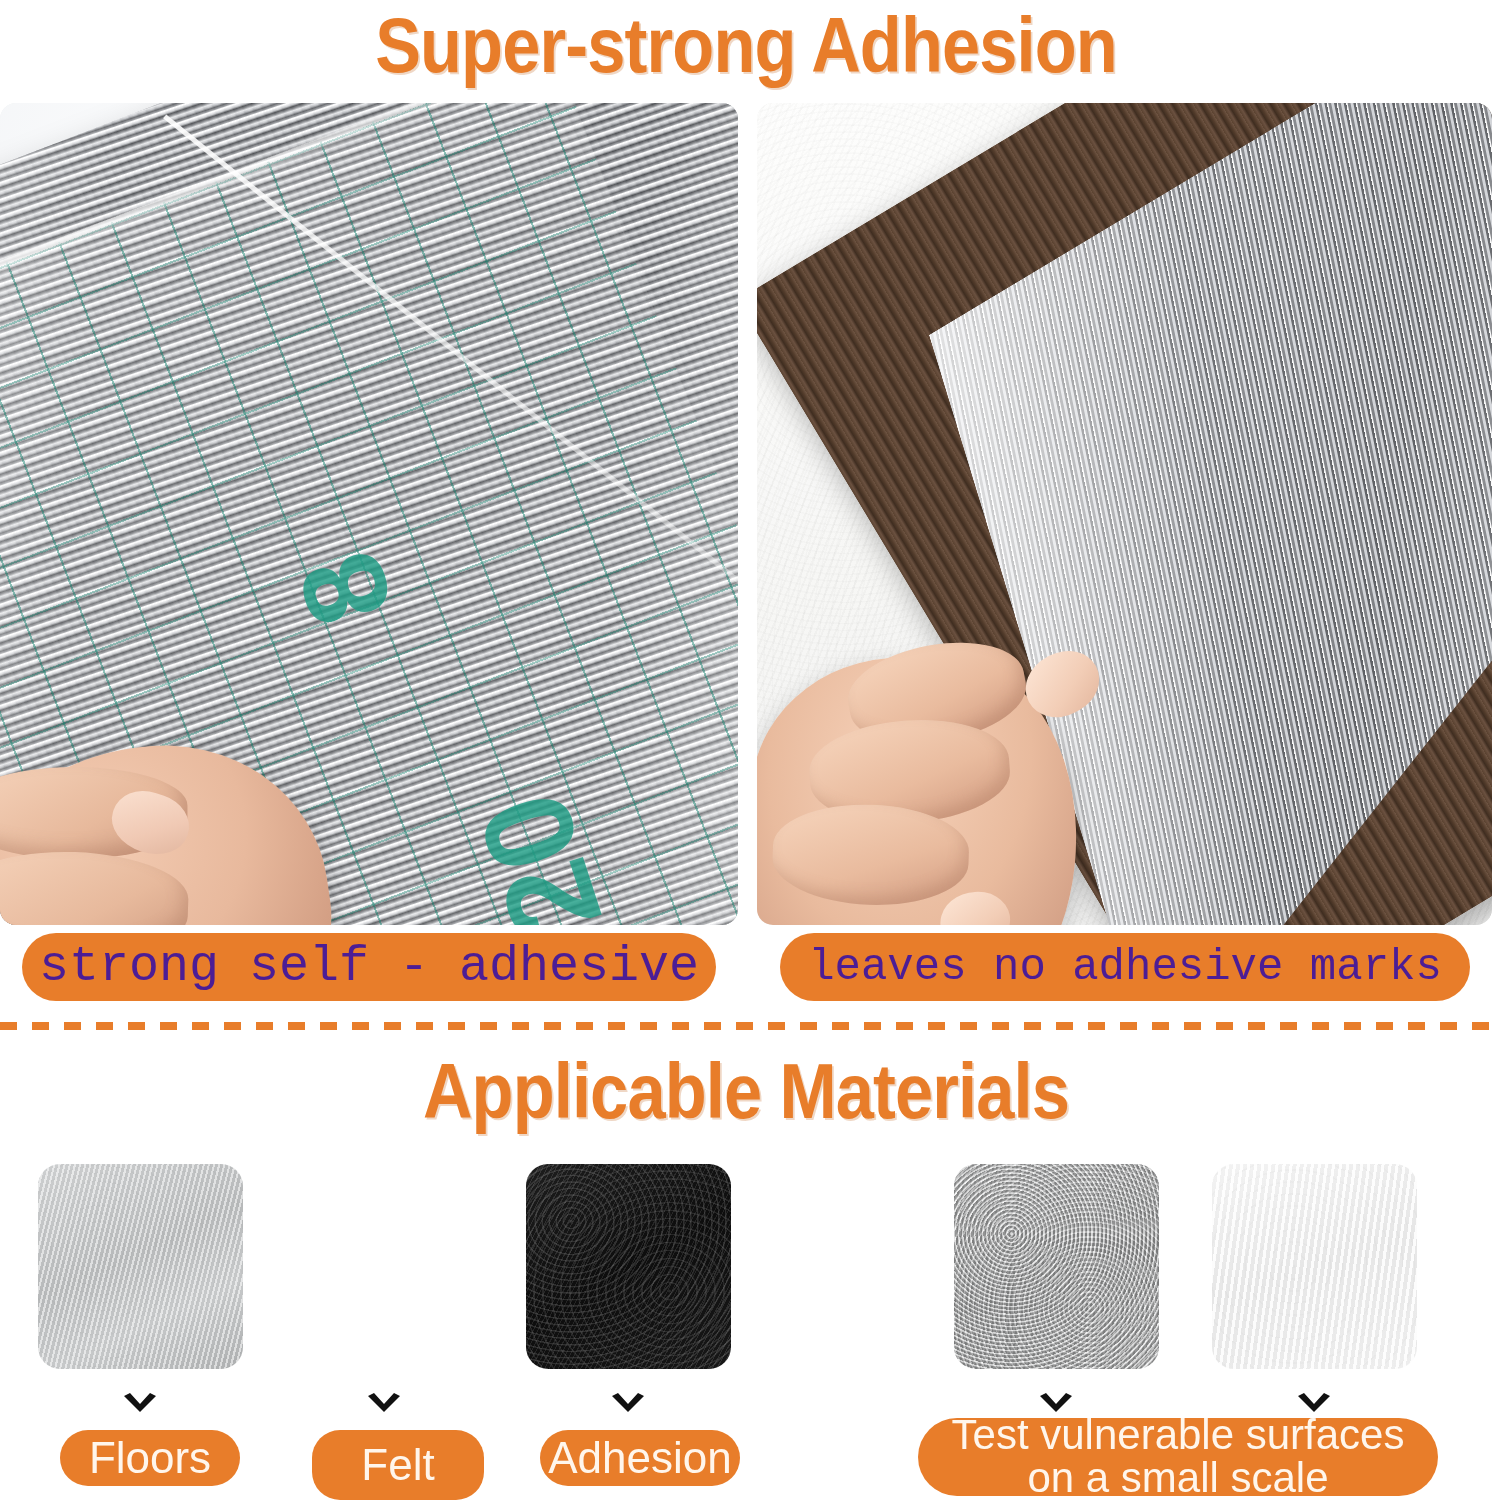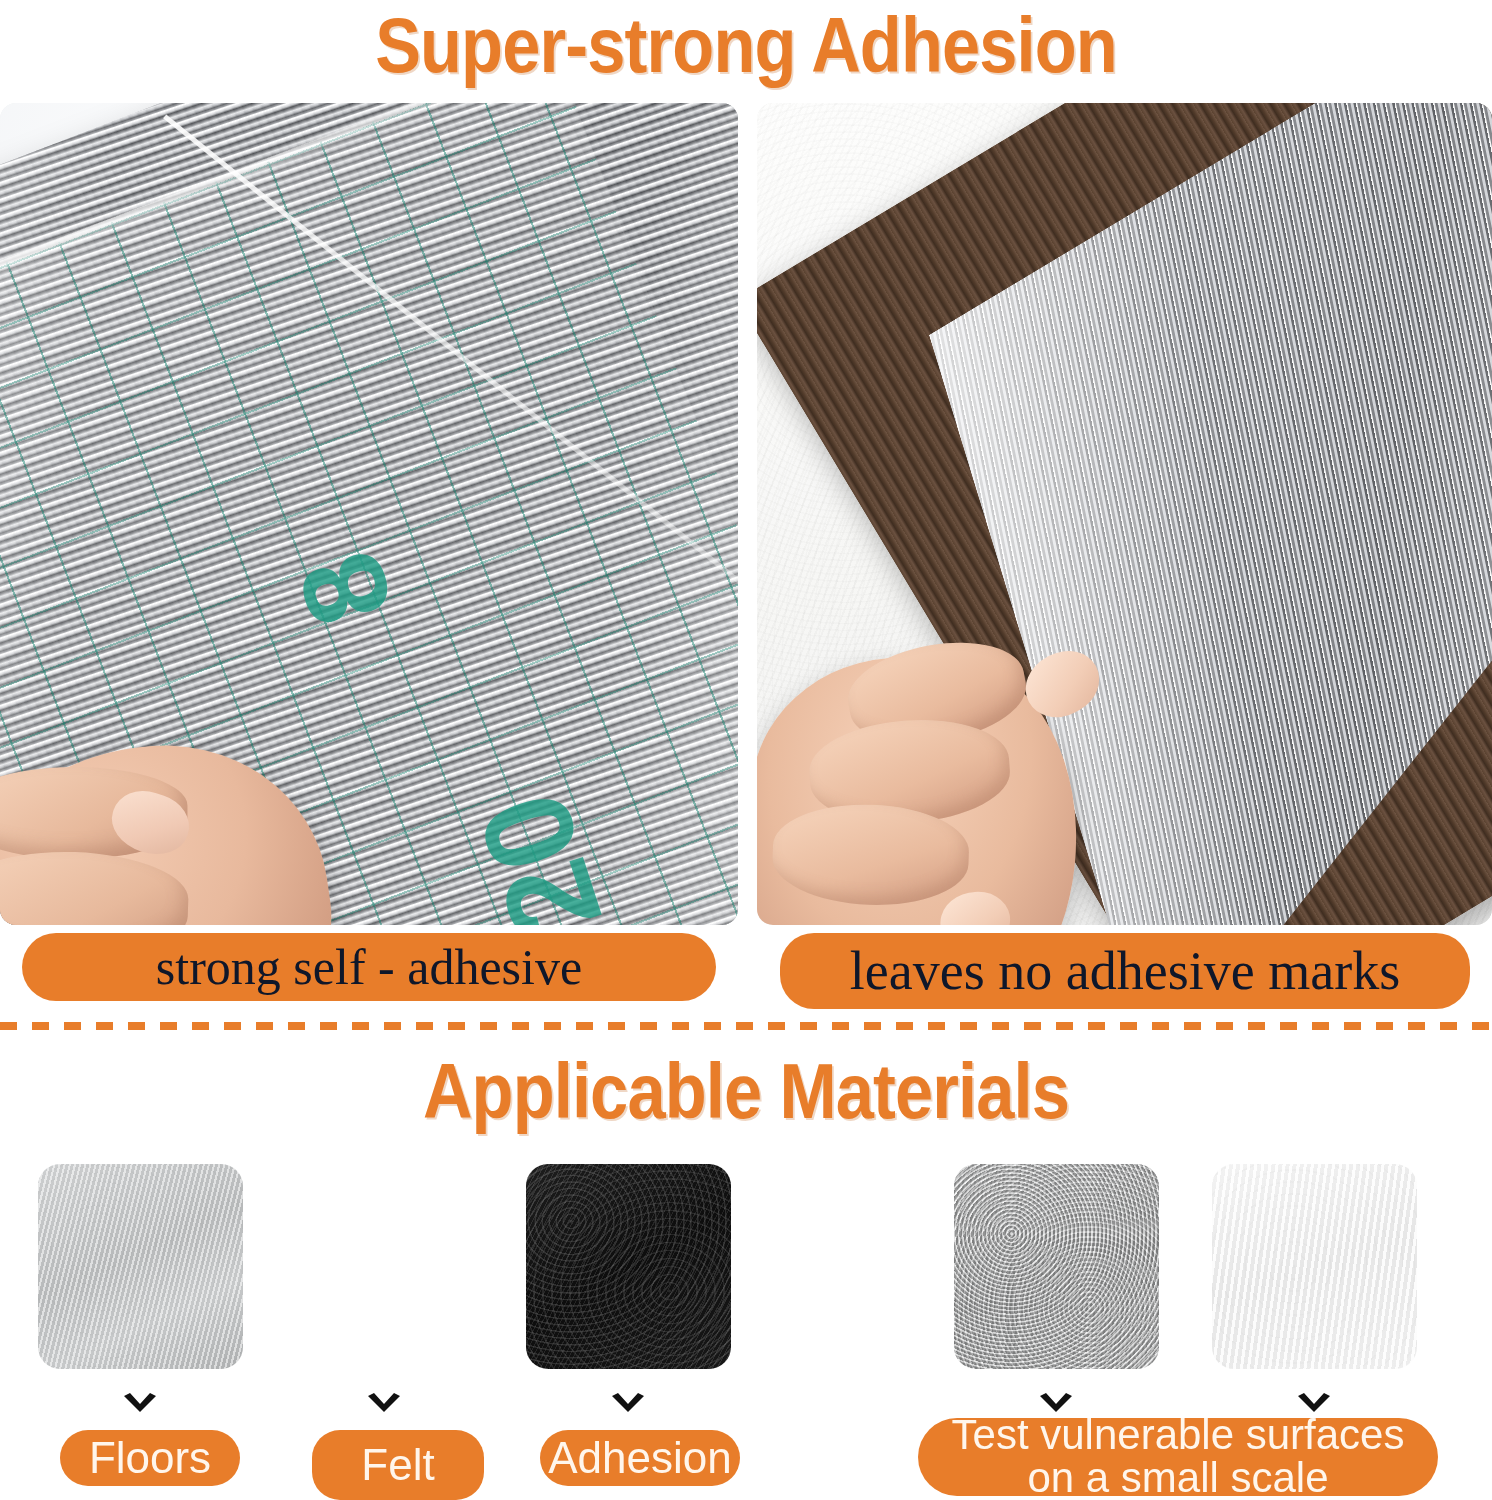--- a/index.html
+++ b/index.html
@@ -230,38 +230,38 @@
     background:linear-gradient(150deg,#fde6d6,#f2cdb6 60%,#e3b69d);
     border-radius:50% 50% 48% 48%/52%;
   }
   #nail-r1 { left:176px; top:30px; width:76px; height:62px; transform:rotate(-18deg); }
   #nail-r2 { left:120px; top:176px; width:70px; height:58px; transform:rotate(-6deg); }
 
   
   .pill {
     position:absolute;
     background:#E87D2A;
-    color:#0f172a;
+    color:#4c1d95;
     display:flex;
     align-items:center;
     justify-content:center;
     text-align:center;
-    font-family:Liberation Serif, serif;
+    font-family:Liberation Mono, monospace;
     font-weight:normal;
     letter-spacing:0px;
     line-height:1.0;
     white-space:pre-line;
   }
   #pill-left {
     left:22px; top:933px; width:694px; height:68px;
     border-radius:34px; font-size:50px;
   }
   #pill-right {
-    left:780px; top:933px; width:690px; height:76px;
-    border-radius:34px; font-size:54px;
+    left:780px; top:933px; width:690px; height:68px;
+    border-radius:34px; font-size:44px;
   }
 
   
   #divider {
     position:absolute; left:0; top:1022px; width:1492px; height:8px;
     background-image:repeating-linear-gradient(90deg,
        #E87D2A 0px, #E87D2A 17px, rgba(255,255,255,0) 17px, rgba(255,255,255,0) 32px);
   }
 
   

